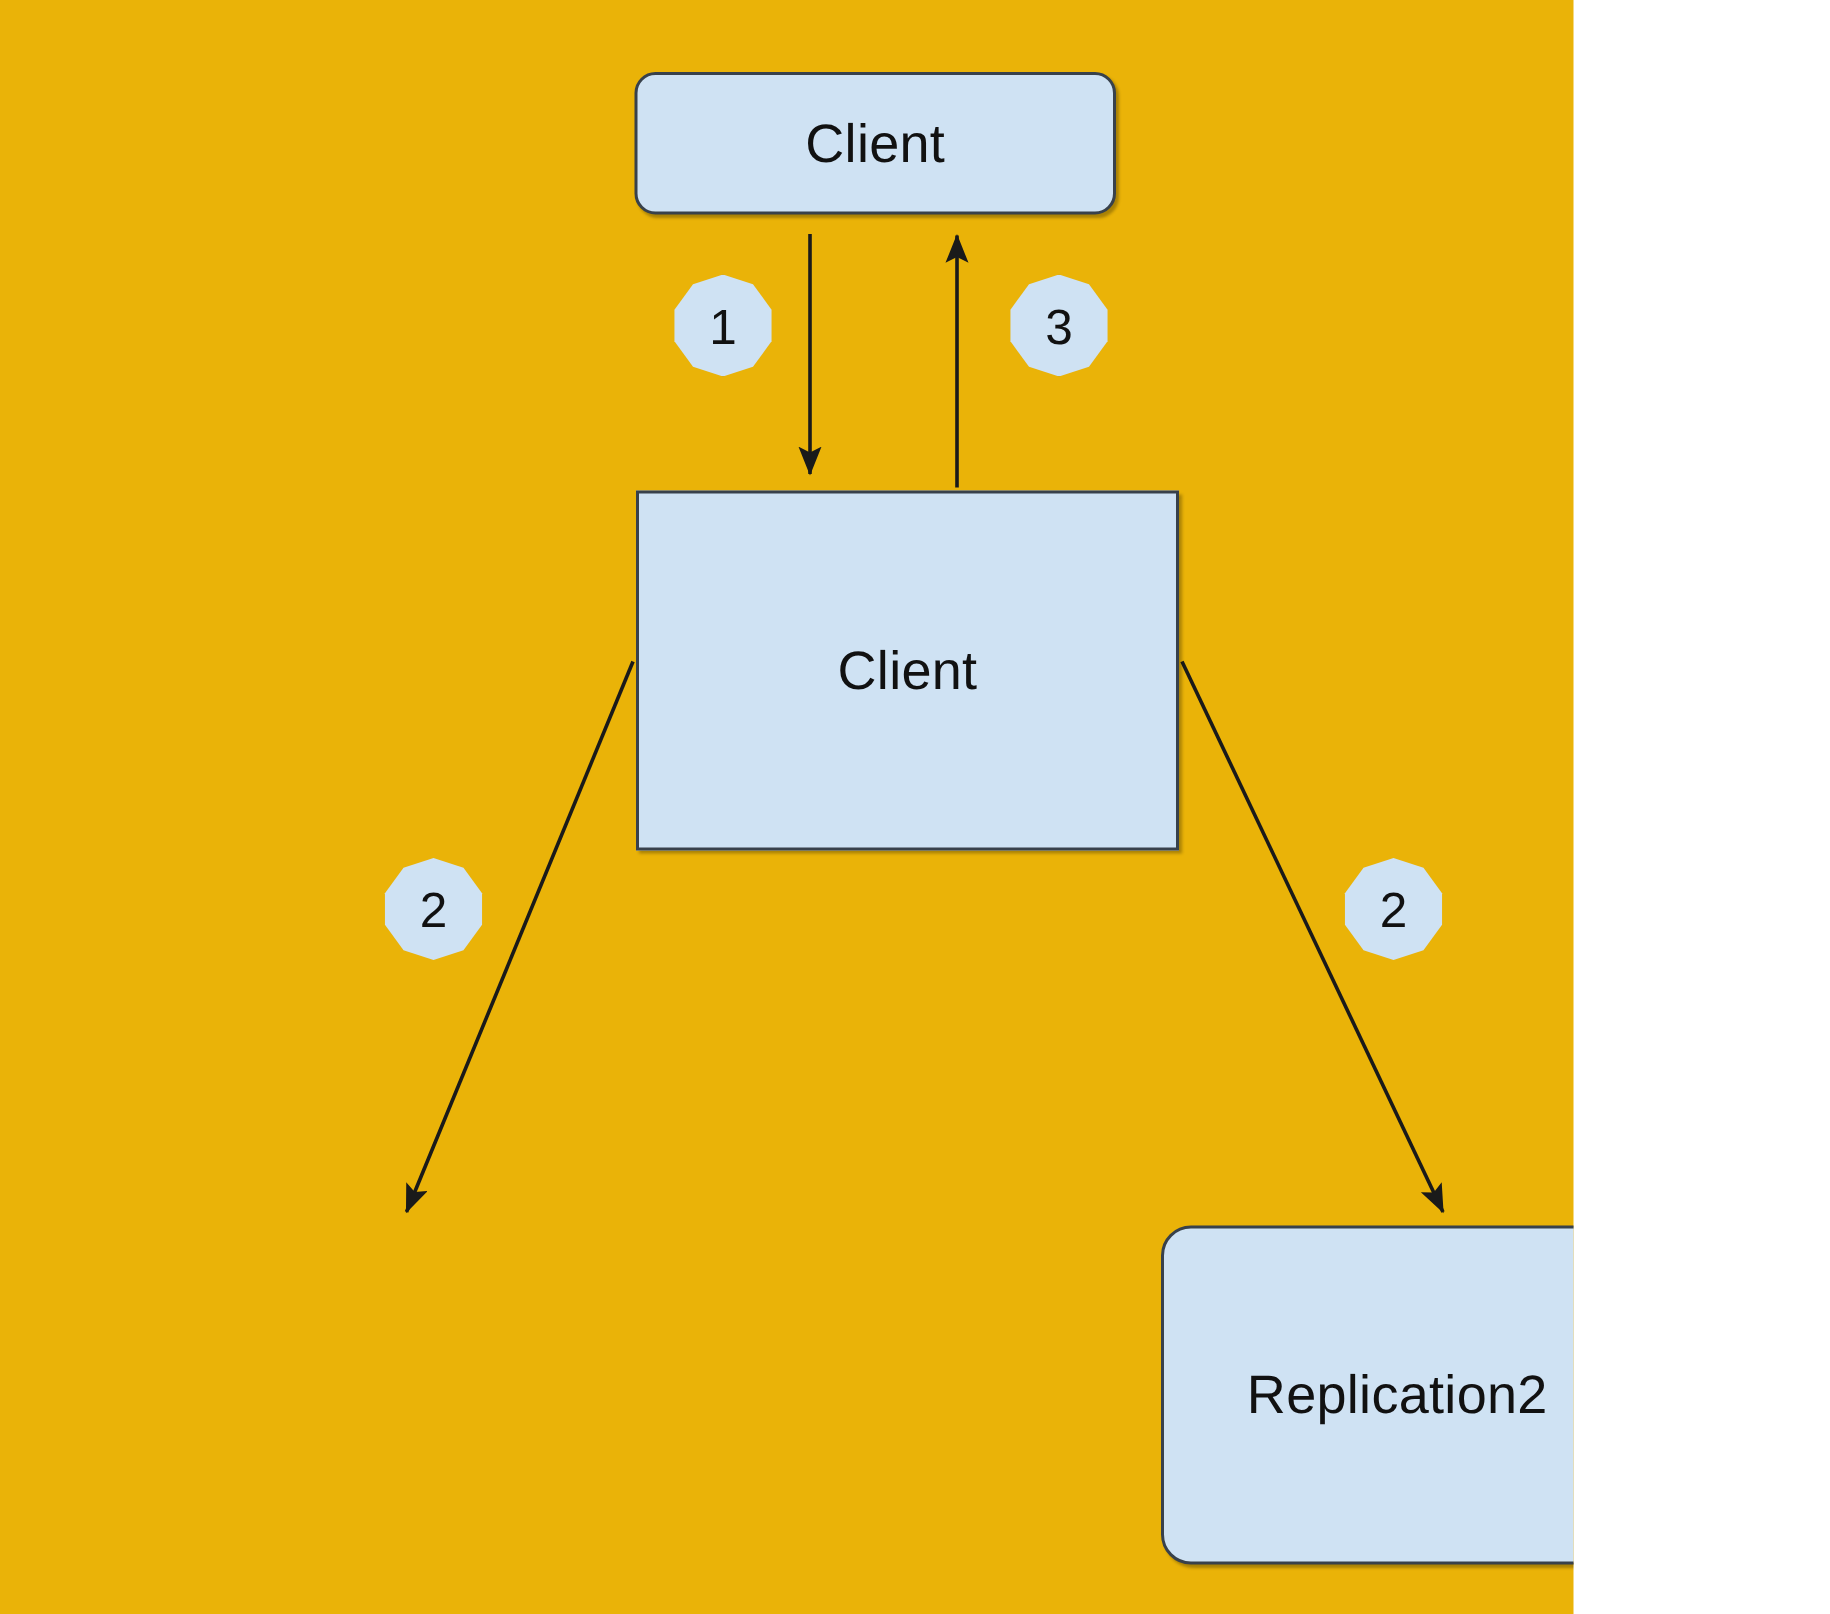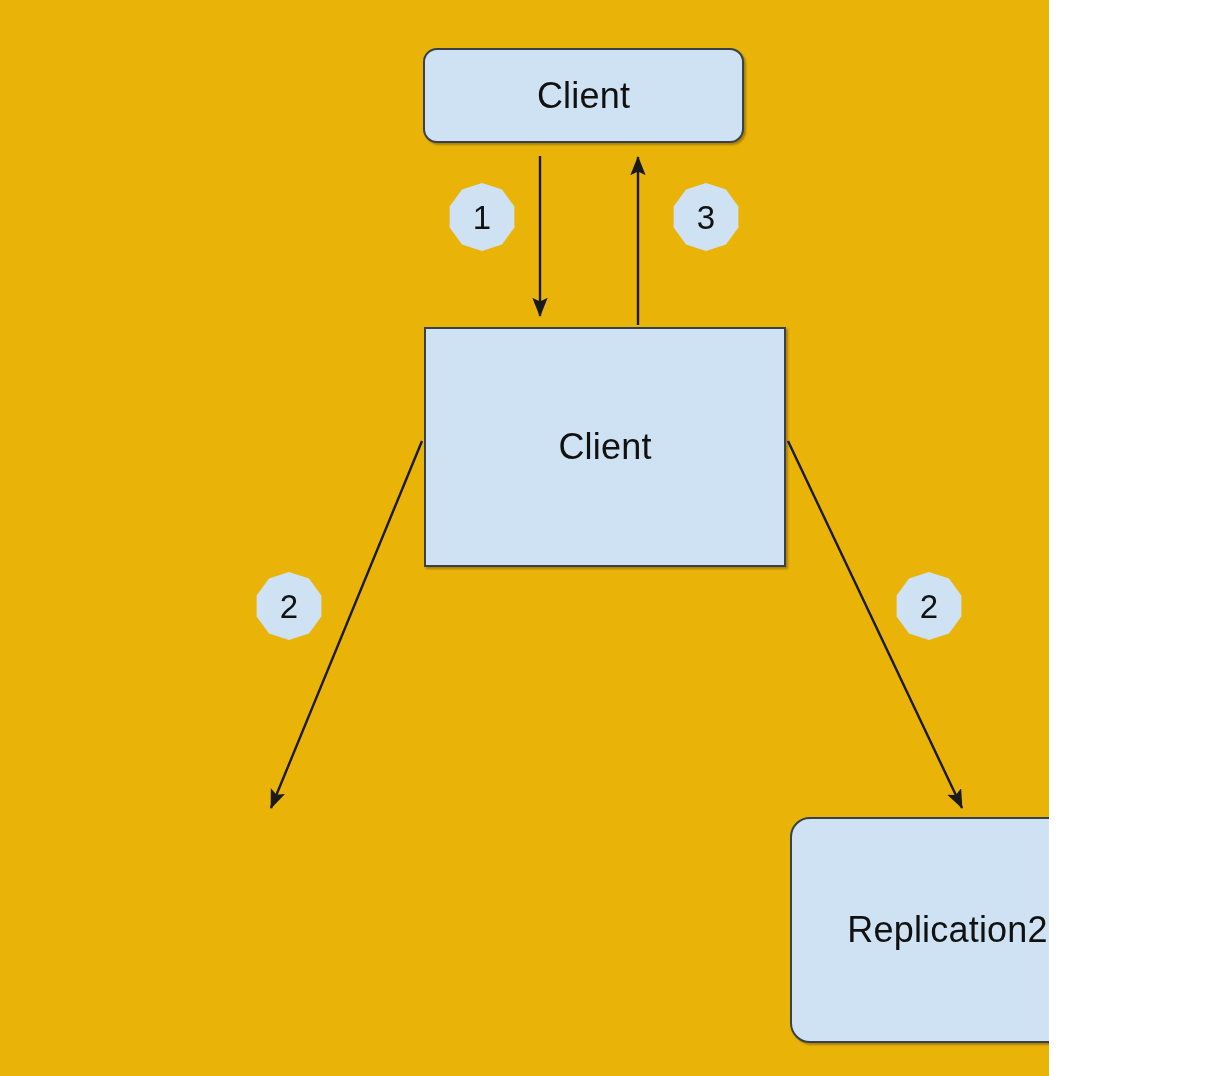--- a/index.html
+++ b/index.html
@@ -45,21 +45,21 @@
     border-radius: 14px;
   }
   .node-label {
     display: block;
     text-align: center;
     white-space: nowrap;
   }
   #node-client   { left: 423px; top: 48px;  width: 321px; height: 95px; }
   #node-leader   { left: 424px; top: 327px; width: 362px; height: 240px; }
   #node-rep1     { left: 108px; top: 818px; width: 317px; height: 226px; }
-  #node-rep2     { left: 790px; top: 817px; width: 315px; height: 226px; border-radius: 20px; }
+  #node-rep2     { left: 774px; top: 817px; width: 315px; height: 226px; border-radius: 20px; }
 
   .badge {
     position: absolute;
     width: 68px;
     height: 68px;
     display: flex;
     align-items: center;
     justify-content: center;
     background: #cfe2f3;
     color: #111111;

